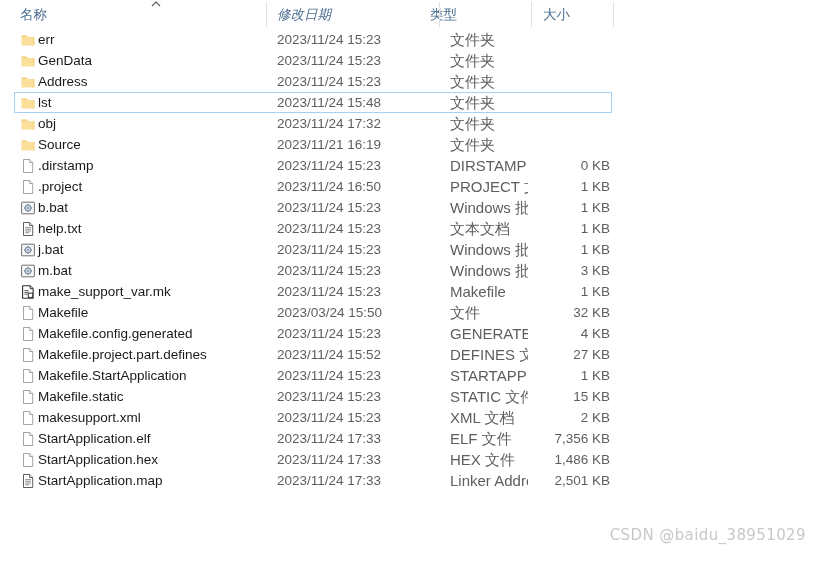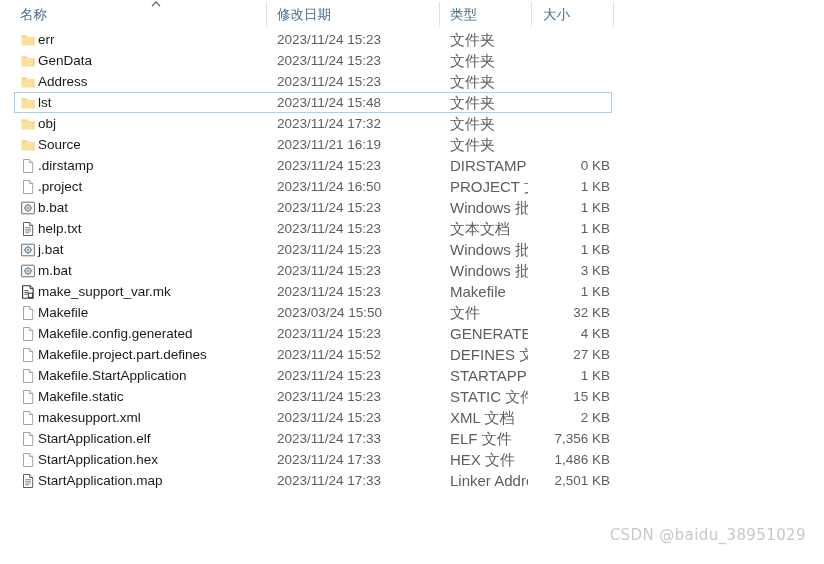--- a/index.html
+++ b/index.html
@@ -37,22 +37,22 @@
 
   .hdr-cell {
     position: absolute;
     top: 7px;
     font-size: 13.5px;
     color: #4a6c8f;
     white-space: nowrap;
     line-height: 16px;
   }
   .hdr-name { left: 20px; }
-  .hdr-date { left: 277px; }
-  .hdr-type { left: 450px; }
+  .hdr-date { left: 277px; font-style: italic; }
+  .hdr-type { left: 430px; }
   .hdr-size { left: 543px; }
 
   .hdr-divider {
     position: absolute;
     top: 2px;
     width: 1px;
     height: 25px;
     background: #e2e2e2;
   }
   .hdr-divider.d1 { left: 266px; }

